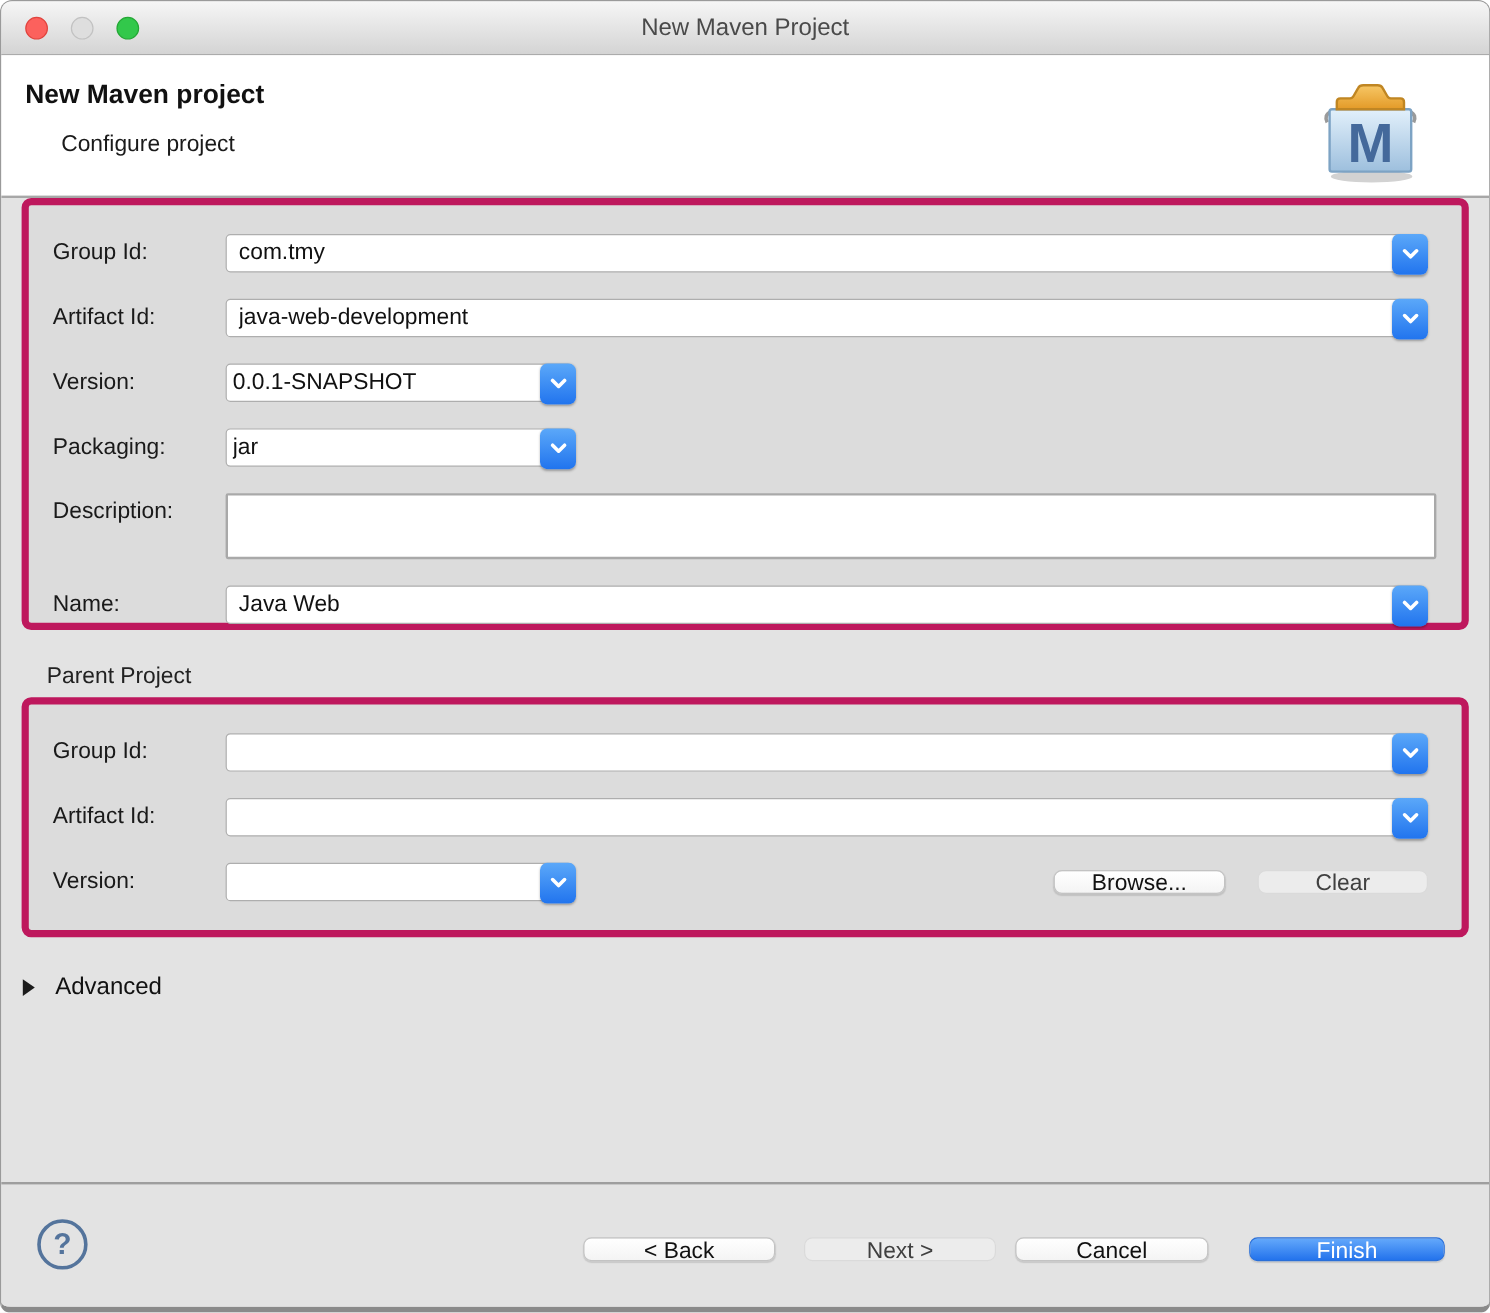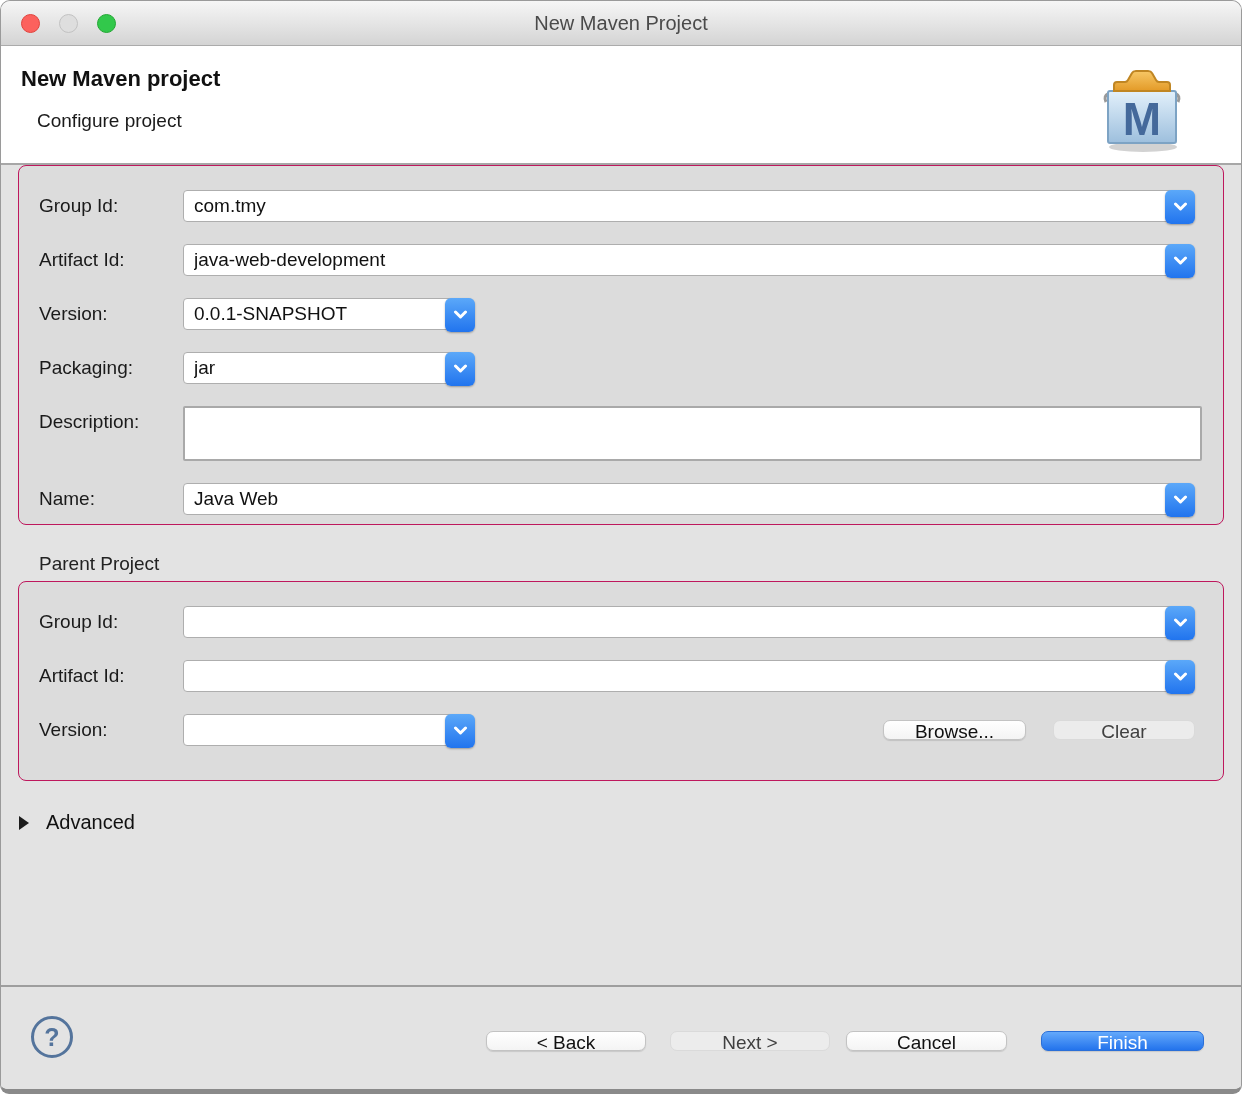--- a/index.html
+++ b/index.html
@@ -32,43 +32,43 @@
     position: absolute; left: 0; right: 0; top: 0; height: 45px;
     display: flex; align-items: center; justify-content: center;
     font-size: 20px; color: #4a4a4a;
   }
   
   .header {
     position: relative; height: 119px; flex: 0 0 119px;
     background: #ffffff; border-bottom: 2px solid #a7a7a7;
   }
   .header-title { position: absolute; left: 20px; top: 20px; font-size: 22px; font-weight: bold; color: #111; }
-  .header-sub   { position: absolute; left: 36px; top: 64px; font-size: 19px; color: #1a1a1a; }
+  .header-sub   { position: absolute; left: 50px; top: 64px; font-size: 19px; color: #1a1a1a; }
   .maven-logo { position: absolute; right: 50px; top: 14px; }
   
   .content { flex: 1 1 auto; background: #e3e3e3; position: relative; }
   .legend { font-size: 19px; color: #222; margin: 14px 0 6px 38px; }
   .legend.parent { margin-top: 28px; }
   .groupbox {
     margin: 0 17px; background: #dcdcdc;
-    border: 1px solid #be185d; border-radius: 8px;
+    border: 6px solid #be185d; border-radius: 8px;
     padding: 24px 28px 0 20px;
   }
   .groupbox.artifact { height: 360px; }
   .groupbox.parent   { height: 200px; }
   .row { display: flex; align-items: center; margin-bottom: 22px; }
   .flabel { flex: 0 0 144px; font-size: 19px; color: #1a1a1a; }
   
   .combo {
     position: relative; height: 32px; background: #ffffff;
     border: 1px solid #aeaeae; border-radius: 4px 7px 7px 4px;
     display: flex; align-items: center;
   }
   .combo.grow { flex: 1 1 auto; }
-  .combo.short { width: 292px; flex: 0 0 292px; }
+  .combo.short { width: 292px; flex: 0 0 292px; justify-content: flex-end; }
   .combo input {
     flex: 1; height: 100%; border: none; outline: none; background: transparent;
     font-family: "Liberation Sans", sans-serif; font-size: 19px; color: #111;
     padding: 0 40px 0 10px;
   }
   .combo-btn {
     position: absolute; right: -1px; top: -1px; width: 30px; height: 34px;
     border-radius: 6px;
     background: linear-gradient(#5ba8f9, #2174ee);
     box-shadow: 0 1px 2px rgba(0,0,0,0.3);

